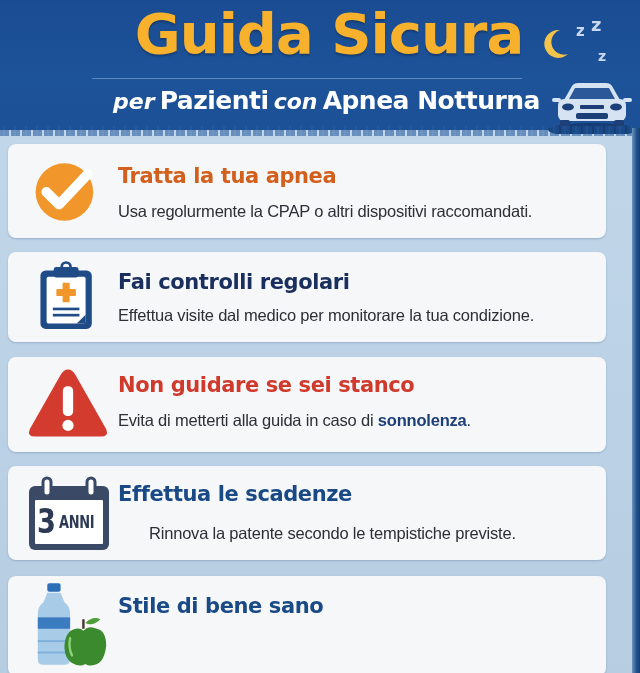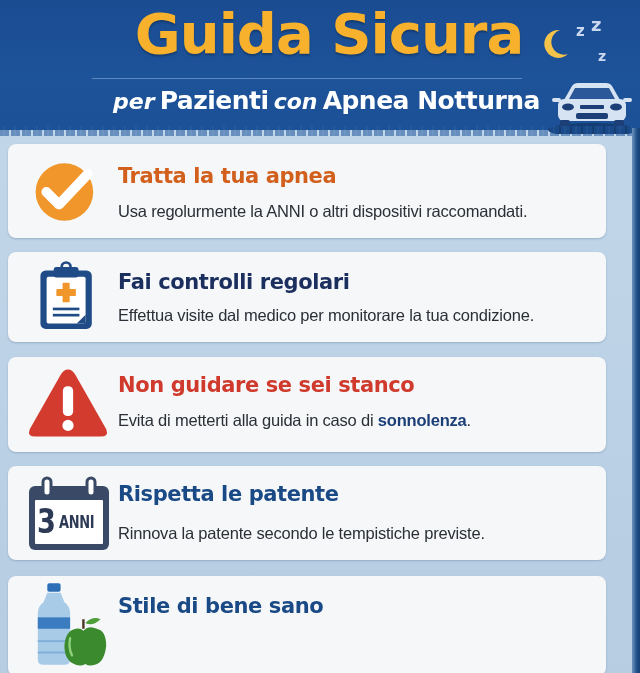--- a/index.html
+++ b/index.html
@@ -110,21 +110,21 @@
   </div>
 
   <div class="right-strip"></div>
 
   <div class="card" style="top:144px;height:94px;">
     <svg class="icon" viewBox="0 0 80 80" style="left:24px;top:12px;width:72px;height:72px;">
       <circle cx="36" cy="40" r="32" fill="#f1962a"></circle>
       <path d="M16 40 L30 54 L62 20" stroke="#ffffff" stroke-width="11" stroke-linecap="round" stroke-linejoin="round" fill="none"></path>
     </svg>
     <div class="heading" style="top:20px;color:#d25f1c;">Tratta la tua apnea</div>
-    <div class="desc" style="top:58px;">Usa regolurmente la ANNI o altri dispositivi raccomandati.</div>
+    <div class="desc" style="top:58px;">Usa regolurmente la CPAP o altri dispositivi raccomandati.</div>
   </div>
 
   <div class="card" style="top:252px;height:90px;">
     <svg class="icon" viewBox="0 0 70 80" style="left:28px;top:5px;width:62px;height:80px;">
       <rect x="5" y="10" width="58" height="66" rx="6" fill="#1f4b86"></rect>
       <rect x="12" y="17" width="44" height="53" rx="2" fill="#ffffff"></rect>
       <path d="M56 60 L56 70 L46 70 Z" fill="#1f4b86"></path>
       <rect x="20" y="6" width="28" height="12" rx="3" fill="#1f4b86"></rect>
       <circle cx="34" cy="6" r="5" fill="none" stroke="#1f4b86" stroke-width="3"></circle>
       <rect x="30" y="24" width="8" height="22" rx="1" fill="#f1962a"></rect>
@@ -152,22 +152,22 @@
     <div class="icon" style="left:19px;top:10px;width:84px;height:76px;">
       <svg viewBox="0 0 84 76" style="position:absolute;left:0;top:0;width:84px;height:76px;">
         <rect x="2" y="10" width="80" height="64" rx="6" fill="#3a4a66"></rect>
         <rect x="8" y="24" width="68" height="44" rx="1" fill="#ffffff"></rect>
         <rect x="16" y="2" width="8" height="18" rx="4" fill="#ffffff" stroke="#3a4a66" stroke-width="3"></rect>
         <rect x="60" y="2" width="8" height="18" rx="4" fill="#ffffff" stroke="#3a4a66" stroke-width="3"></rect>
       </svg>
       <span style="position:absolute;left:10px;top:26px;font-family:'DejaVu Sans',sans-serif;font-weight:bold;font-size:34px;line-height:38px;color:#2d3a55;transform:scaleX(0.8);transform-origin:left;">3</span>
       <span style="position:absolute;left:32px;top:34px;font-family:'DejaVu Sans',sans-serif;font-weight:bold;font-size:18px;line-height:24px;color:#2d3a55;transform:scaleX(0.72);transform-origin:left;letter-spacing:-0.5px;">ANNI</span>
     </div>
-    <div class="heading" style="top:16px;color:#1a4a86;">Rispetta le patente</div>
-    <div class="desc" style="top:58px;">Rinnova la patente secondo le tempistiche previste.</div>
+    <div class="heading" style="top:16px;color:#1a4a86;">Effettua le scadenze</div>
+    <div class="desc" style="top:58px;margin-left:31px;">Rinnova la patente secondo le tempistiche previste.</div>
   </div>
 
   <div class="card" style="top:576px;height:100px;">
     <svg class="icon" viewBox="0 0 80 90" style="left:26px;top:4px;width:76px;height:88px;">
       <rect x="14" y="2" width="14" height="9" rx="2" fill="#2d6fb6"></rect>
       <path d="M14 12 L28 12 L32 22 Q38 26 38 34 L38 82 Q38 88 32 88 L10 88 Q4 88 4 82 L4 34 Q4 26 10 22 Z" fill="#a8cbe8"></path>
       <rect x="4" y="38" width="34" height="12" fill="#3b7bc0"></rect>
       <rect x="4" y="62" width="34" height="2" fill="#7fb0da"></rect>
       <rect x="4" y="74" width="34" height="2" fill="#7fb0da"></rect>
       <path d="M52 52 Q58 46 66 50 Q76 52 76 68 Q74 86 64 88 Q58 90 54 87 Q50 90 44 88 Q32 84 32 68 Q33 52 44 50 Q49 49 52 52 Z" fill="#3c8a2e"></path>

